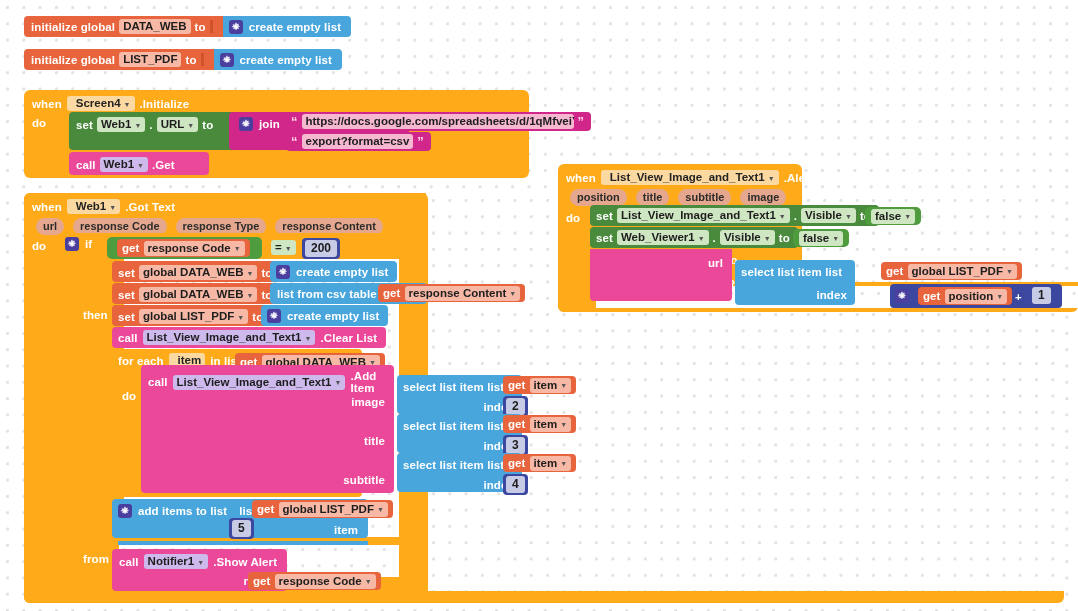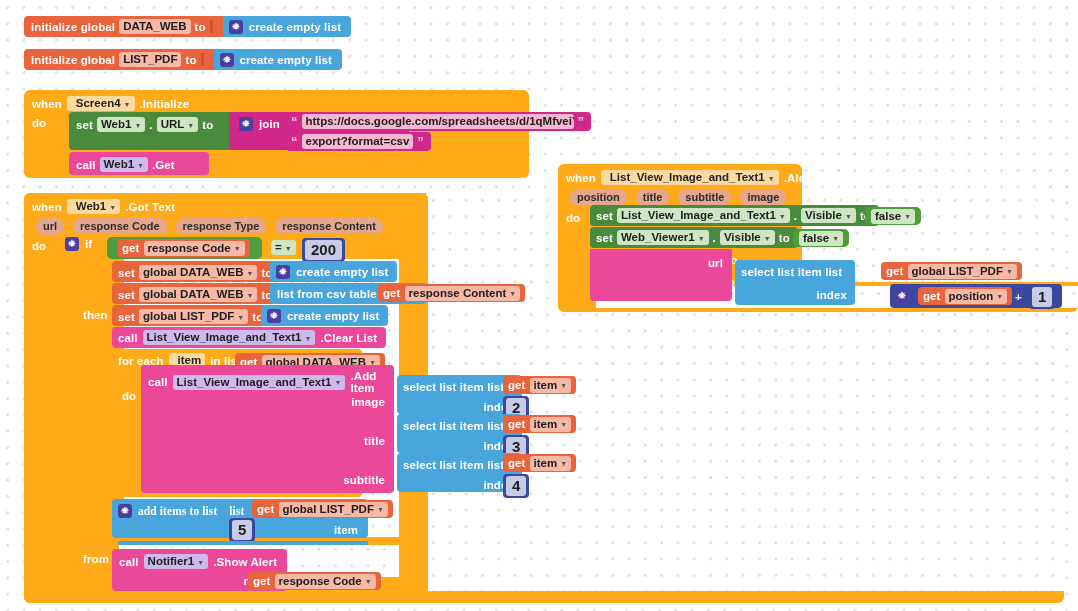--- a/index.html
+++ b/index.html
@@ -67,21 +67,21 @@
 
   
   .shell { position:absolute; }
 
   .numblk {
     background:#3c47a0; border-radius:4px;
     padding:2px 3px; display:inline-flex; align-items:center;
   }
   .numblk .val {
     background:#c8cbe6; color:#1c1c1c; border-radius:3px;
-    padding:1px 6px 2px 6px; font-size:15px; font-weight:bold;
+    padding:1px 6px 2px 6px; font-size:12px; font-weight:bold;
     min-width:14px; text-align:center;
   }
 
   .strquote { color:#ffd5e8; font-size:13px; font-weight:bold; padding:0 1px; }
 </style>
 </head>
 <body>
 
 <div id="canvas">
 
@@ -400,21 +400,21 @@
       <span class="field f-red">
           <span>item</span>
           <span class="caret">▼</span>
         </span>
     </div>
     <div class="shell numblk" style="left:479px;top:281px;">
       <span class="val">4</span>
     </div>
 
     <div class="shell c-list" style="left:88px;top:306px;width:256px;height:39px;border-radius:4px;">
-      <div class="row" style="position:absolute;left:6px;top:5px;gap:6px;font-family:Liberation Serif, serif;">
+      <div class="row" style="position:absolute;left:6px;top:5px;gap:6px;">
         <span class="gear">
           <svg viewBox="0 0 24 24">
               <circle cx="12" cy="12" r="3.2" fill="#fff"></circle>
               <path fill="#fff" opacity=".85" d="M10.8 2h2.4l.4 2.3 1.6.7 2-1.3 1.7 1.7-1.3 2 .7 1.6 2.3.4v2.4l-2.3.4-.7 1.6 1.3 2-1.7 1.7-2-1.3-1.6.7-.4 2.3h-2.4l-.4-2.3-1.6-.7-2 1.3-1.7-1.7 1.3-2-.7-1.6L2 13.2v-2.4l2.3-.4.7-1.6-1.3-2 1.7-1.7 2 1.3 1.6-.7z"></path>
             </svg>
         </span>
         <span class="lbl">add items to list</span>
         <span class="lbl" style="margin-left:6px;">list</span>
       </div>
       <span class="lbl" style="position:absolute;right:10px;top:25px;">item</span>

